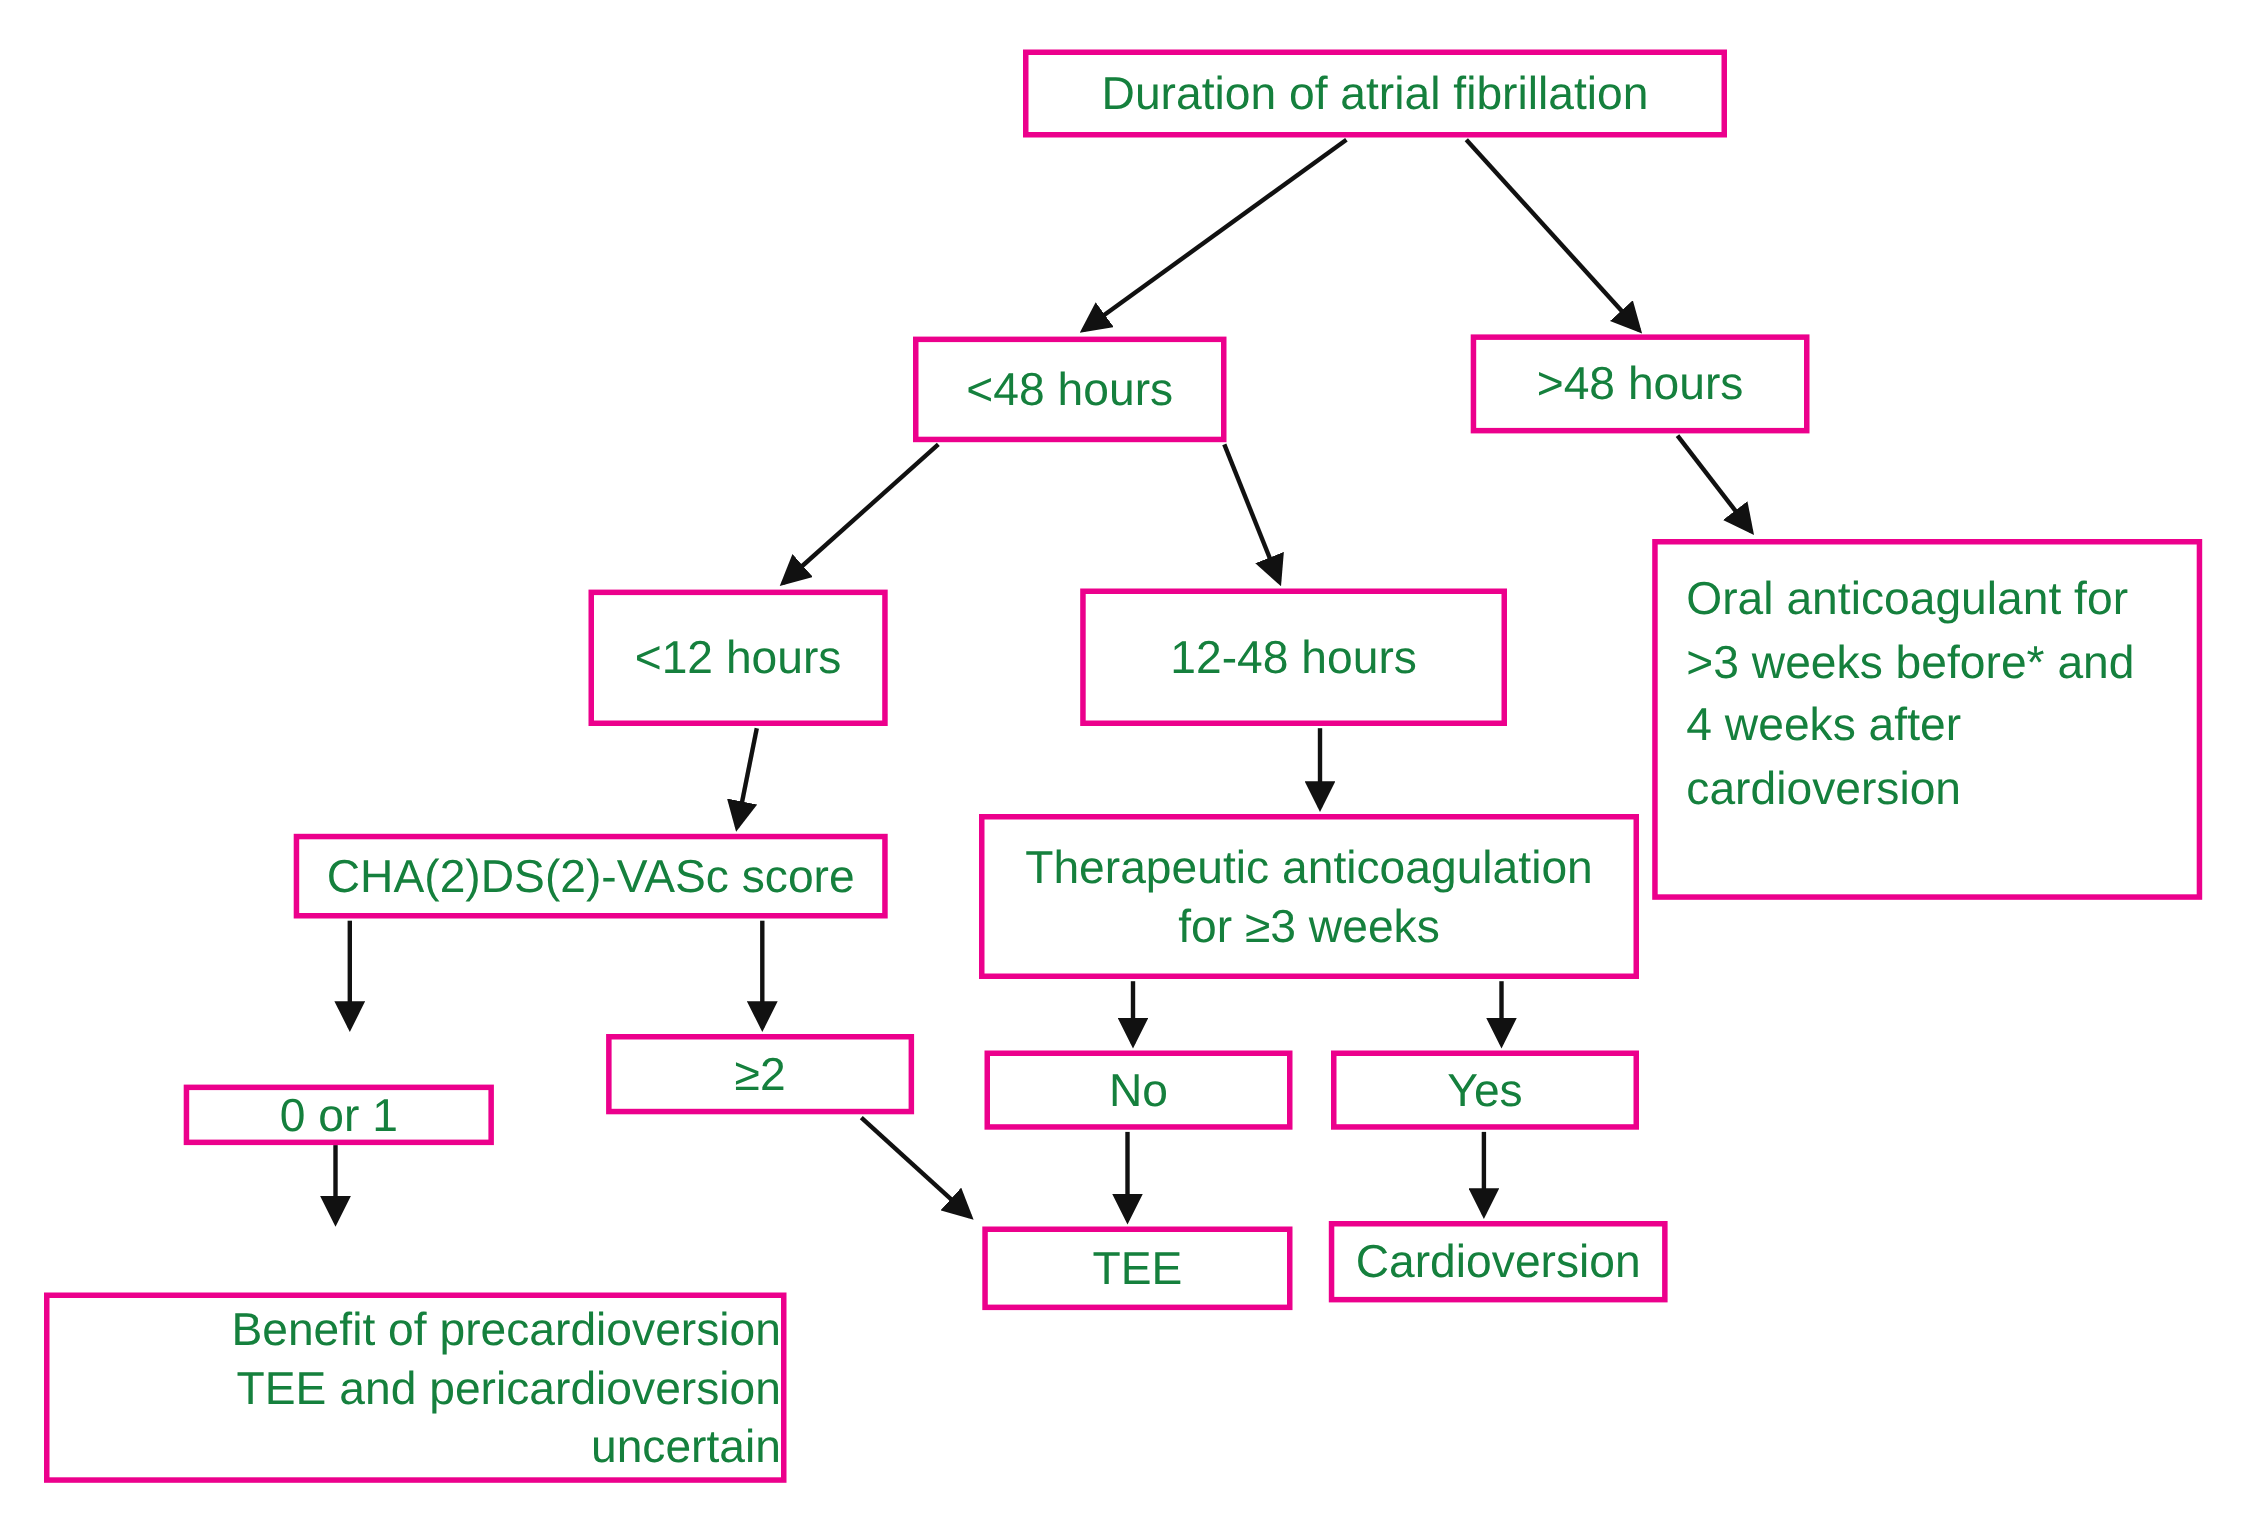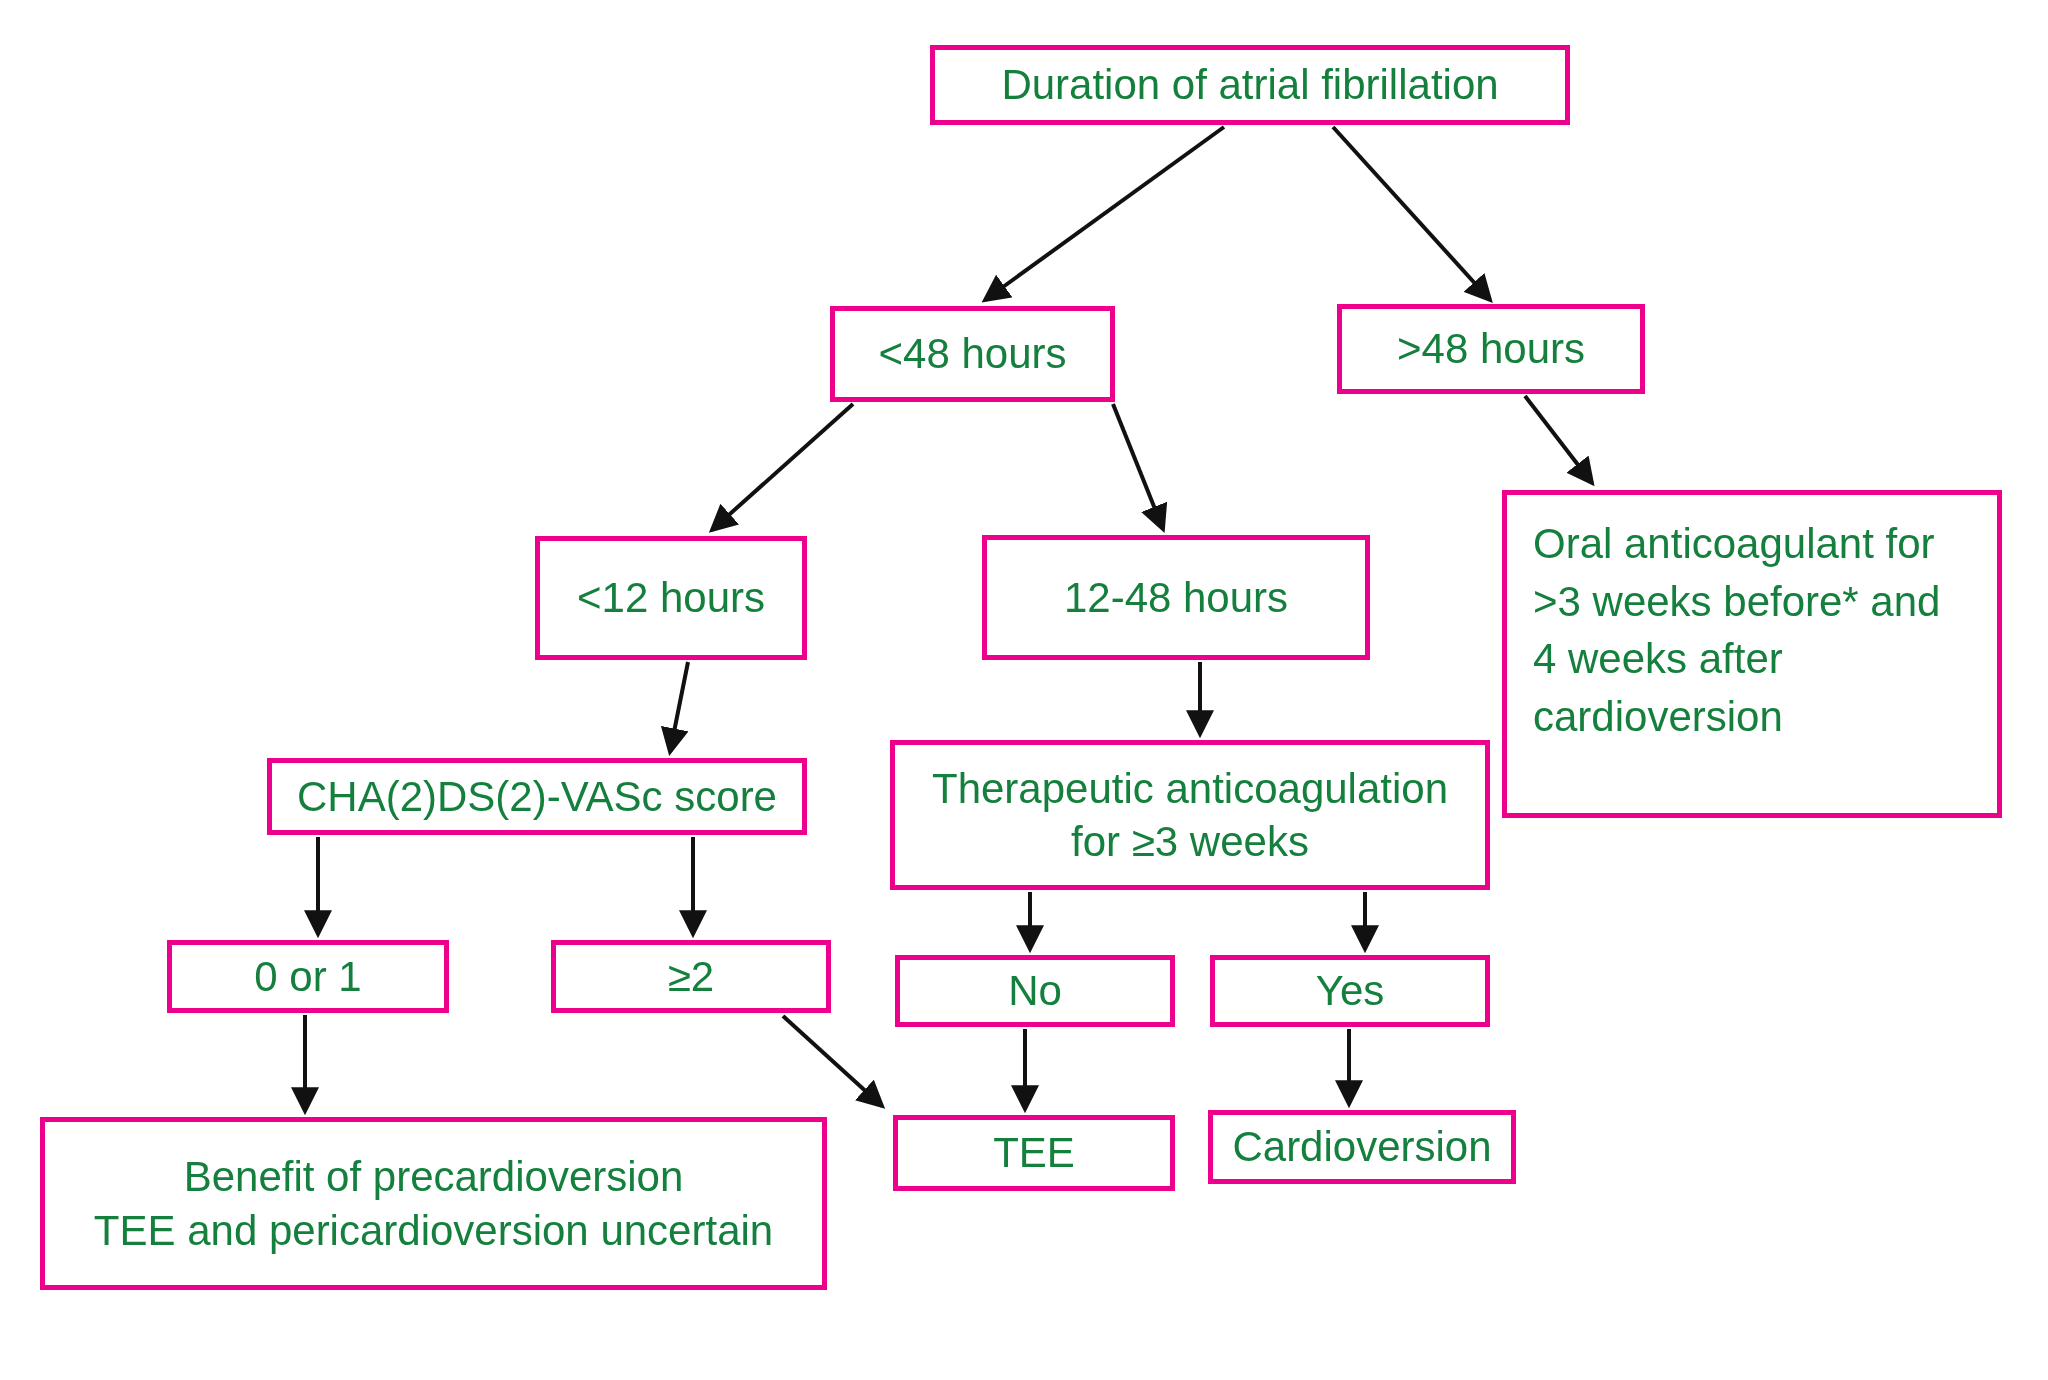--- a/index.html
+++ b/index.html
@@ -42,27 +42,27 @@
   .node-duration      { left: 930px;  top: 45px;   width: 640px; height: 80px;  }
   .node-less48        { left: 830px;  top: 306px;  width: 285px; height: 96px;  }
   .node-greater48     { left: 1337px; top: 304px;  width: 308px; height: 90px;  }
   .node-oral          { left: 1502px; top: 490px;  width: 500px; height: 328px;
                         align-items: flex-start; justify-content: flex-start;
                         text-align: left; padding: 20px 26px; line-height: 1.37; }
   .node-less12        { left: 535px;  top: 536px;  width: 272px; height: 124px; }
   .node-h12_48        { left: 982px;  top: 535px;  width: 388px; height: 125px; }
   .node-cha           { left: 267px;  top: 758px;  width: 540px; height: 77px; text-align: right;  }
   .node-therapeutic   { left: 890px;  top: 740px;  width: 600px; height: 150px; }
-  .node-zero_or_one   { left: 167px;  top: 940px;  width: 282px; height: 73px;  }
+  .node-zero_or_one   { left: 167px;  top: 986px;  width: 282px; height: 55px;  }
   .node-geq2          { left: 551px;  top: 940px;  width: 280px; height: 73px;  }
   .node-no            { left: 895px;  top: 955px;  width: 280px; height: 72px;  }
   .node-yes           { left: 1210px; top: 955px;  width: 280px; height: 72px;  }
   .node-tee           { left: 893px;  top: 1115px; width: 282px; height: 76px;  }
   .node-cardioversion { left: 1208px; top: 1110px; width: 308px; height: 74px;  }
-  .node-benefit       { left: 40px;   top: 1117px; width: 787px; height: 173px; }
+  .node-benefit       { left: 40px;   top: 1175px; width: 675px; height: 173px; text-align: right; }
 </style>
 </head>
 <body>
 
 <div class="canvas">
 
   <svg class="edges-layer" viewBox="0 0 2048 1380" xmlns="http://www.w3.org/2000/svg">
     <defs>
       <marker id="arrowhead" viewBox="0 0 10 10" refX="8.5" refY="5" markerWidth="7" markerHeight="7" orient="auto-start-reverse">
         <path d="M 0 0 L 10 5 L 0 10 z" fill="#111111"></path>

